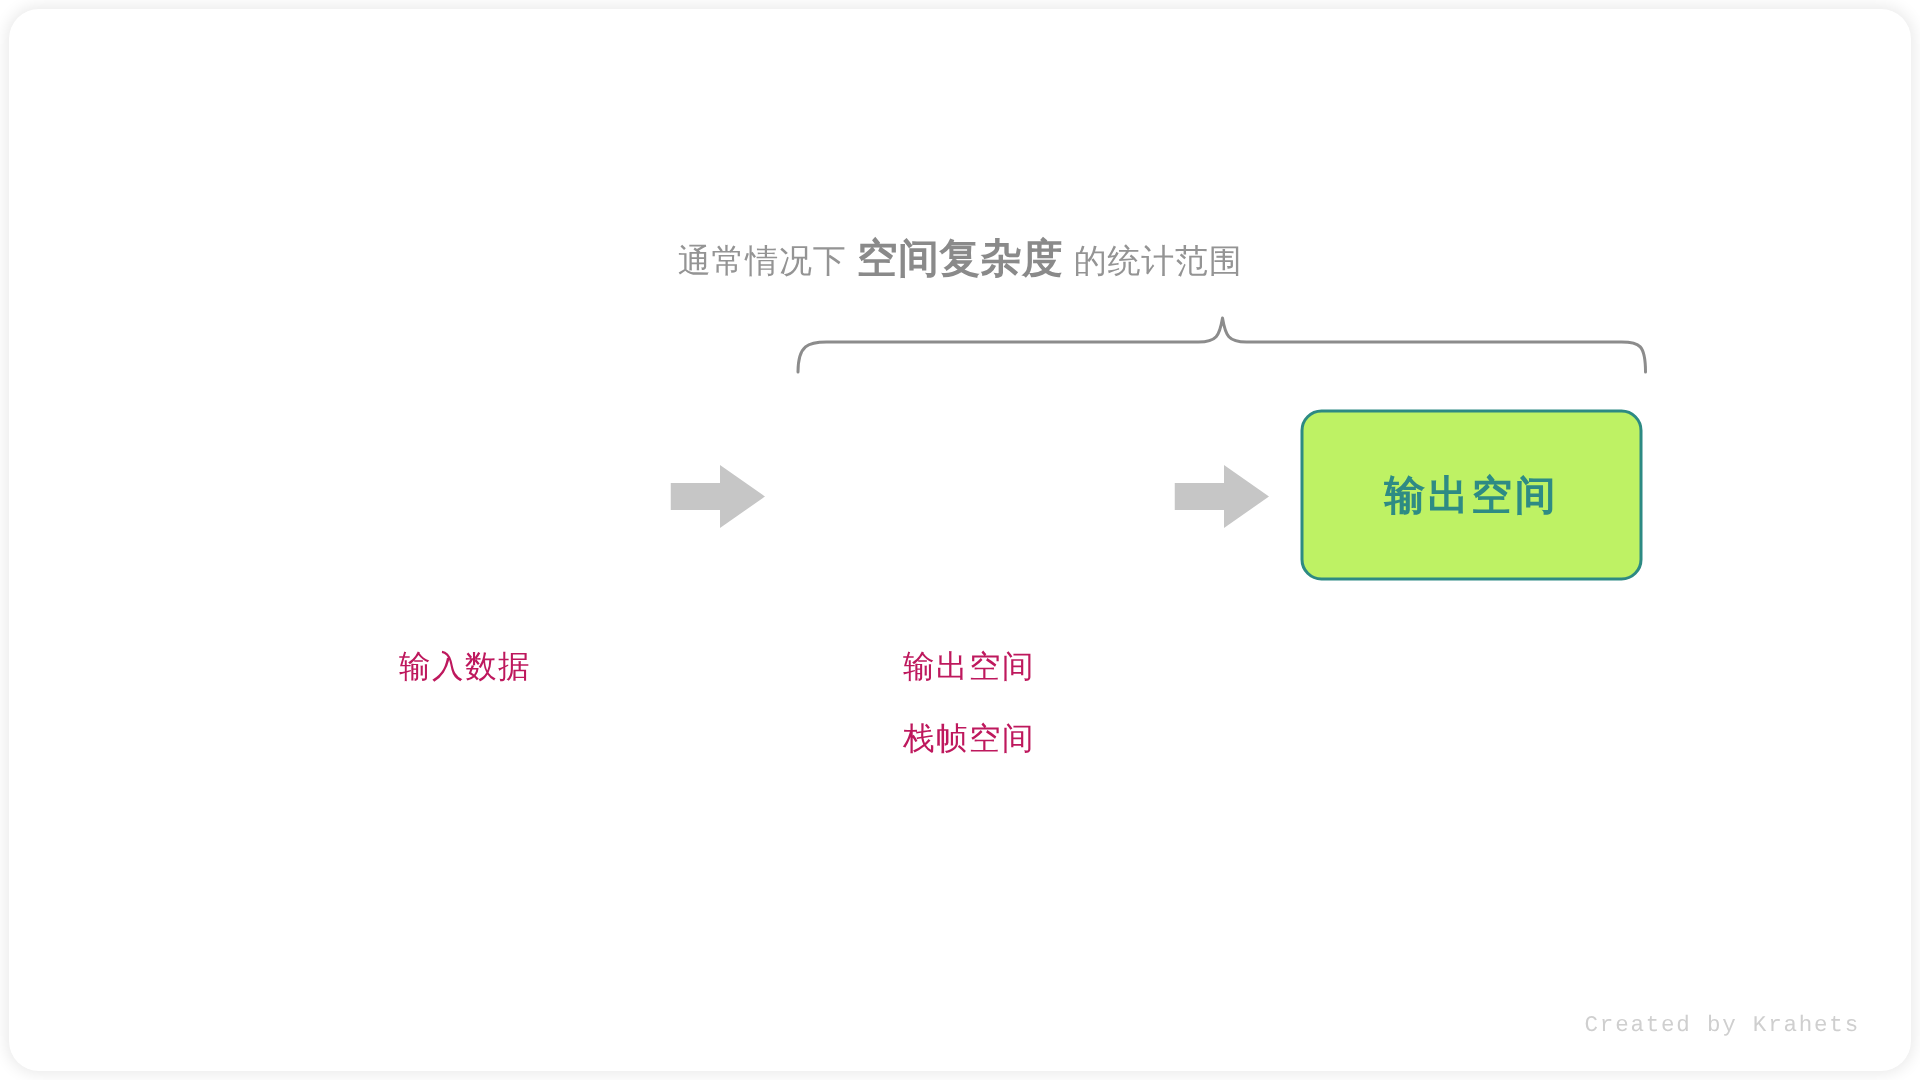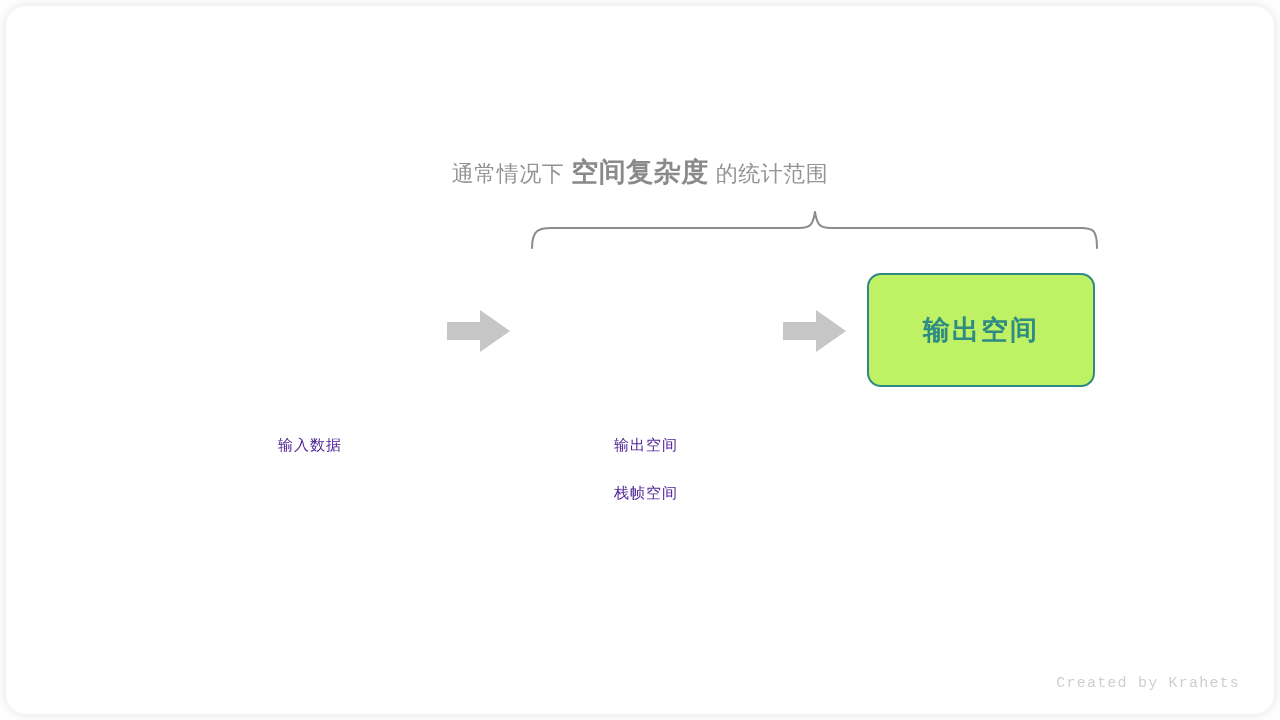--- a/index.html
+++ b/index.html
@@ -80,22 +80,22 @@
     top: 303px;
   }
   #arrow-1 { left: 441px; }
   #arrow-2 { left: 777px; }
 
   
   .sub {
     position: absolute;
     width: 228px;
     text-align: center;
-    color: #4c1d95;
-    font-size: 15px;
+    color: #be185d;
+    font-size: 21px;
     line-height: 48px;
     letter-spacing: 1px;
     white-space: nowrap;
   }
   #sub-input  { left: 190px; top: 415px; }
   #sub-temp   { left: 526px; top: 415px; }
   #sub-output { left: 861px; top: 415px; }
   .sub div { height: 48px; }
 
   

